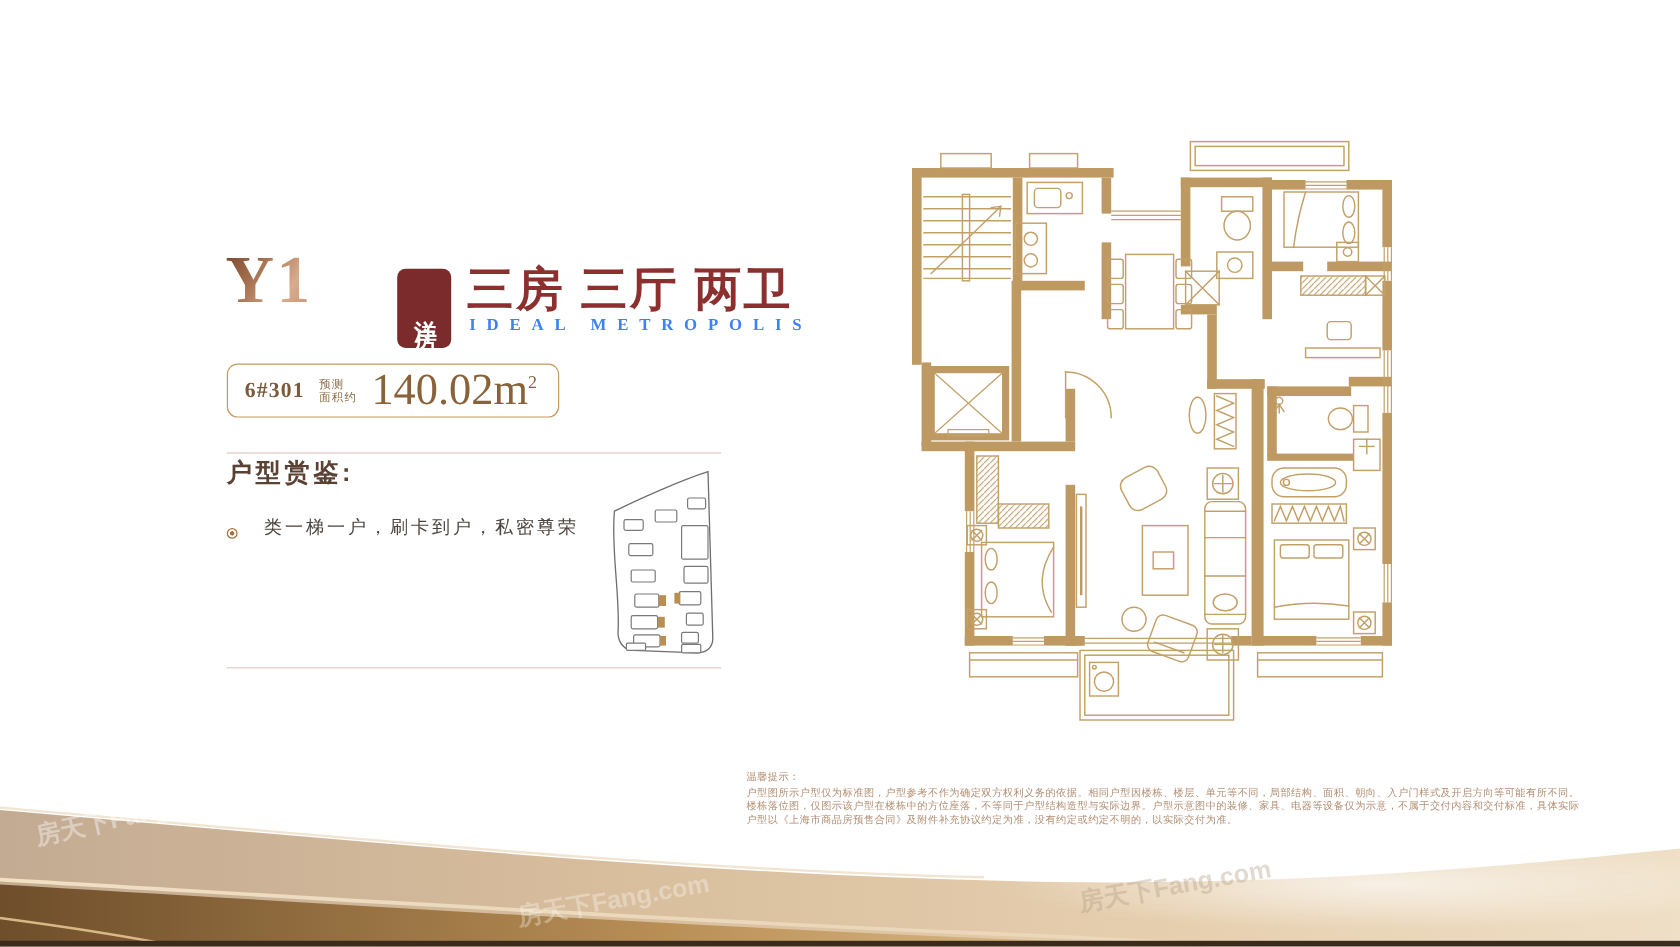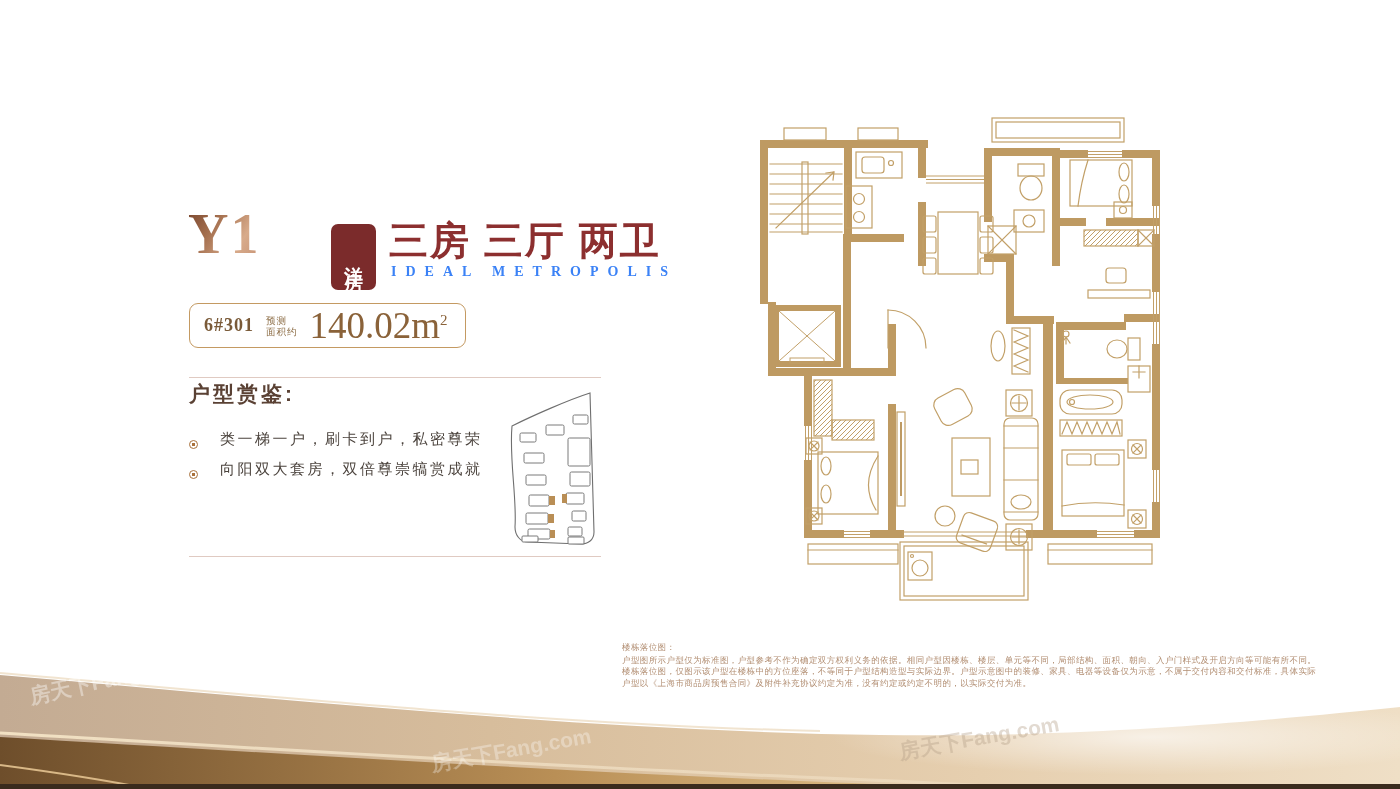--- a/index.html
+++ b/index.html
@@ -73,24 +73,20 @@
     <span class="area-value"><span>140.02</span><span>m</span><sup>2</sup></span>
   </div>
 
   <div class="divider" style="top:377px;"></div>
 
   <div class="feat-heading">户型赏鉴:</div>
   <ul class="feat-list">
     <li>
         <span class="bullet"></span>
         <span class="feat-text">类一梯一户，刷卡到户，私密尊荣</span>
-      </li>
-    <li>
-        <span class="bullet"></span>
-        <span class="feat-text">向阳双大套房，双倍尊崇犒赏成就</span>
       </li>
   </ul>
 
   <div class="divider" style="top:556px;"></div>
 
   <svg class="site-svg" width="106" height="164" viewBox="0 0 106 164">
     <path d="M16,40 C36,30 72,14 94,7 L98,146 C98,154 92,158 85,158 L32,156 C24,156 19,149 19,141 C21,112 13,72 16,40 Z" fill="#ffffff" stroke="#6f6f6f" stroke-width="1.1"></path>
     <g fill="#ffffff" stroke="#7a7a7a" stroke-width="1">
       <rect x="24" y="47" width="16" height="9" rx="1.5"></rect>
       <rect x="50" y="39" width="18" height="10" rx="1.5"></rect>
@@ -332,21 +328,21 @@
     </g>
 
     <g class="ln">
       <rect x="168" y="446" width="24" height="28"></rect>
       <circle cx="180" cy="462" r="8"></circle>
       <circle cx="172" cy="450" r="1.5"></circle>
     </g>
   </svg>
 
   <div class="disclaimer">
-    <div class="t">楼栋落位图：</div>
+    <div class="t">温馨提示：</div>
     <div>户型图所示户型仅为标准图，户型参考不作为确定双方权利义务的依据。相同户型因楼栋、楼层、单元等不同，局部结构、面积、朝向、入户门样式及开启方向等可能有所不同。楼栋落位图，仅图示该户型在楼栋中的方位座落，不等同于户型结构造型与实际边界。户型示意图中的装修、家具、电器等设备仅为示意，不属于交付内容和交付标准，具体实际户型以《上海市商品房预售合同》及附件补充协议约定为准，没有约定或约定不明的，以实际交付为准。</div>
   </div>
 
   <svg class="ribbon" width="1400" height="170" viewBox="0 0 1400 170">
     <defs>
       <linearGradient id="bandG" x1="0" y1="0" x2="1" y2="0">
         <stop offset="0" stop-color="#C3AB93"></stop>
         <stop offset="0.35" stop-color="#D7BD9C"></stop>
         <stop offset="0.7" stop-color="#E6CFAF"></stop>
         <stop offset="1" stop-color="#EFDFC6"></stop>

